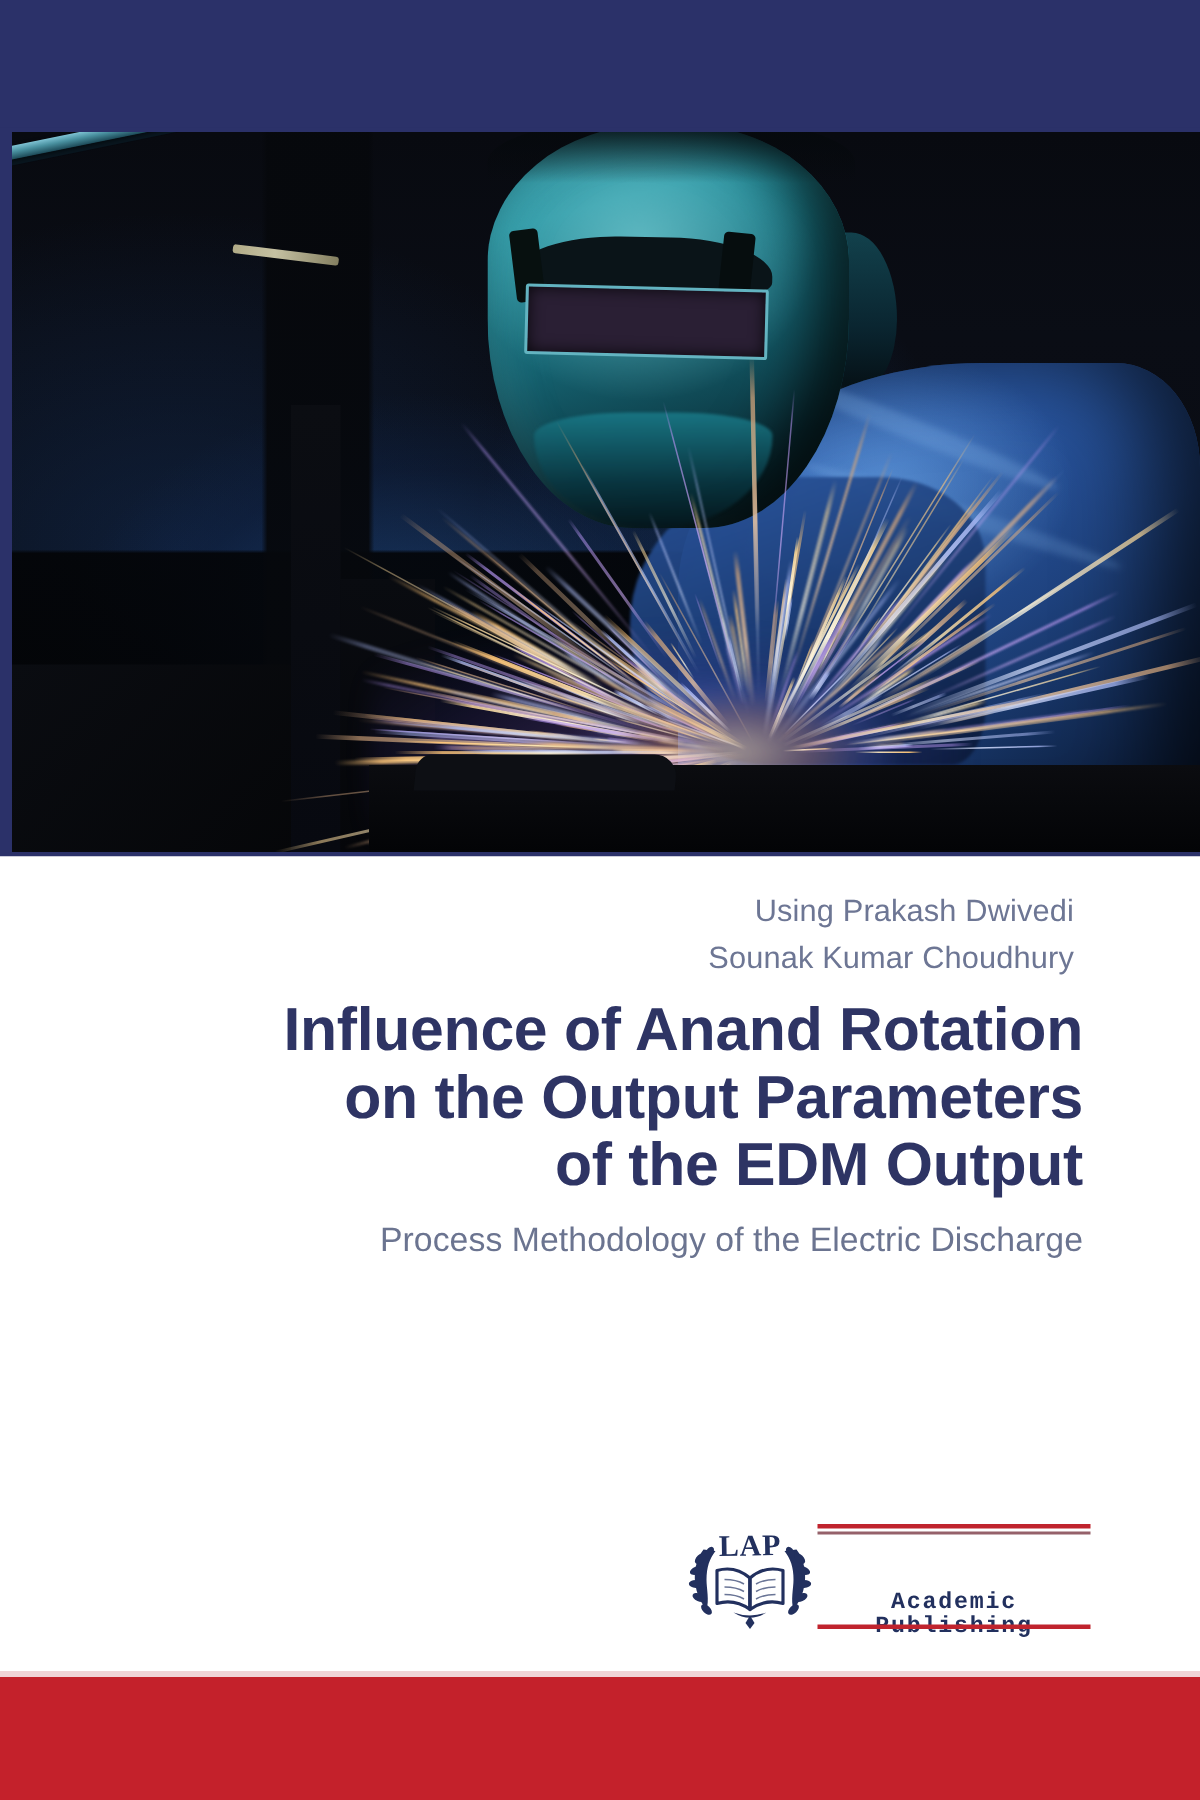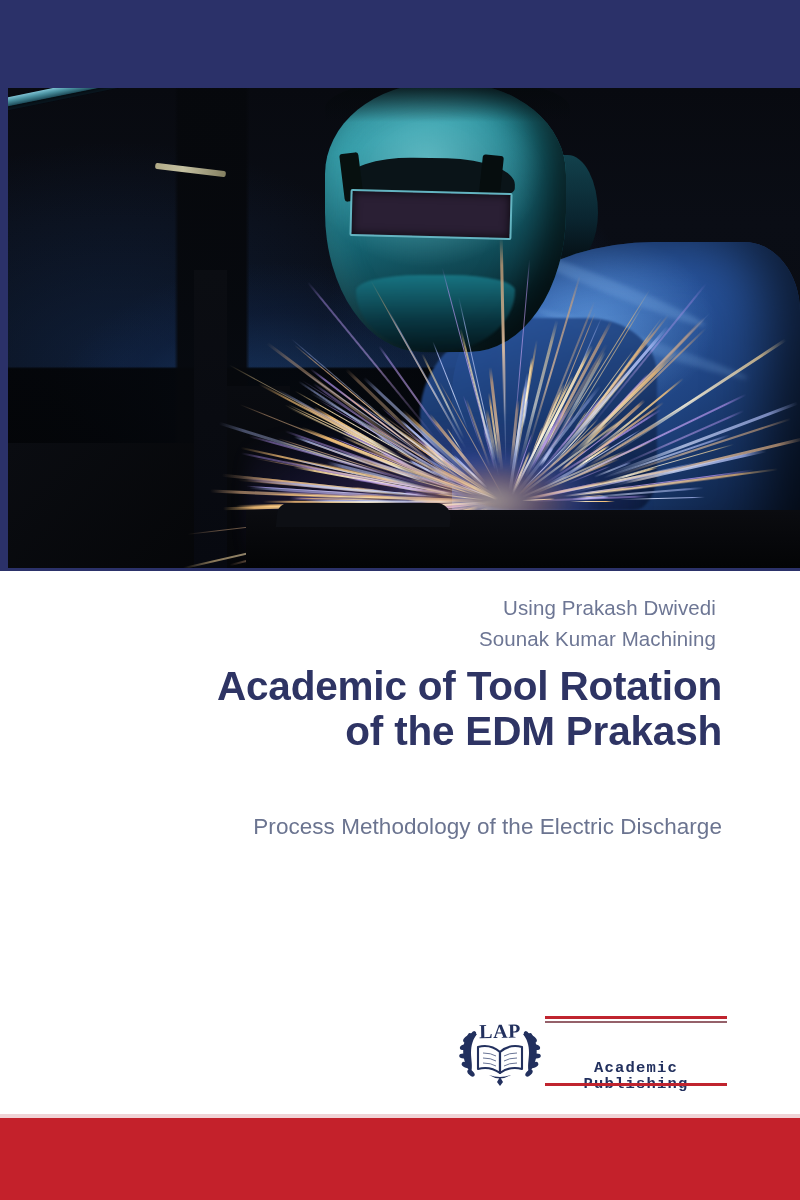--- a/index.html
+++ b/index.html
@@ -825,26 +825,27 @@
 
       <div class="table-front"></div>
       <div class="table-lip"></div>
     </div>
   </div>
 
   <div class="text-area">
 
     <div class="authors">
       <div>Using Prakash Dwivedi</div>
-      <div>Sounak Kumar Machining</div>
+      <div>Sounak Kumar Choudhury</div>
     </div>
 
     <div class="title">
-      <div>Academic of Tool Rotation</div>
-      <div>of the EDM Prakash</div>
+      <div>Influence of Anand Rotation</div>
+      <div>on the Output Parameters</div>
+      <div>of the EDM Output</div>
     </div>
 
     <div class="subtitle">
       <div>Process Methodology of the Electric Discharge</div>
     </div>
 
     <div class="logo">
 
       <div class="logo-emblem">
         <svg width="82" height="72" viewBox="0 0 82 72" xmlns="http://www.w3.org/2000/svg">

